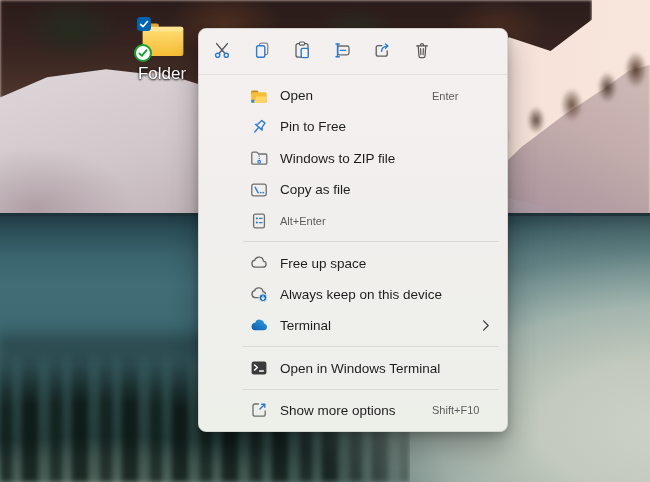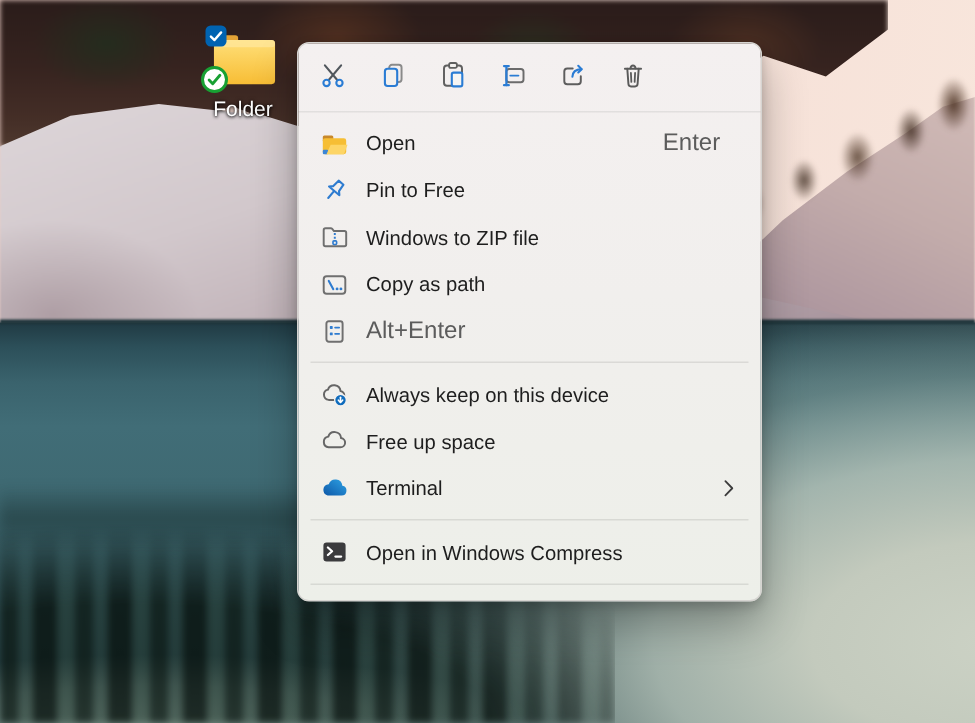--- a/index.html
+++ b/index.html
@@ -48,37 +48,37 @@
     background:linear-gradient(180deg,rgba(18,38,38,0) 0%,rgba(18,38,38,.4) 50%,rgba(18,38,38,0) 100%);}
 
   
   .desktop-icon{position:absolute;left:130px;top:13px;width:64px;height:72px;cursor:default;}
   .di-folder{position:absolute;left:11px;top:9px;}
   .di-check{position:absolute;left:7px;top:4px;width:14px;height:14px;background:#0063b1;
     border-radius:3.5px;display:flex;align-items:center;justify-content:center;}
   .di-sync{position:absolute;left:4px;top:31px;width:18px;height:18px;background:#fff;
     border:2px solid #18a033;border-radius:50%;box-sizing:border-box;
     display:flex;align-items:center;justify-content:center;}
-  .di-label{position:absolute;left:0;top:51px;width:100%;text-align:center;font-size:14px;
+  .di-label{position:absolute;left:0;top:51px;width:100%;text-align:center;font-size:17px;
     color:#fff;text-shadow:0 1px 2px rgba(0,0,0,.9),0 0 3px rgba(0,0,0,.65);}
 
   
   .context-menu{position:absolute;left:198px;top:28px;width:310px;box-sizing:border-box;
     background:linear-gradient(180deg,#f4f0f0 0%,#f1efed 45%,#edefe9 100%);
     border:1px solid #d6d4d1;border-radius:8px;
     box-shadow:0 14px 30px rgba(0,0,0,.30),0 3px 8px rgba(0,0,0,.18);}
   .toolbar{display:flex;align-items:center;height:45px;padding-left:3px;
     border-bottom:1px solid rgba(0,0,0,.07);}
   .tb-btn{width:40px;height:34px;display:flex;align-items:center;justify-content:center;
     border:none;background:transparent;border-radius:4px;padding:0;cursor:default;}
-  .menu-list{padding:5px;}
+  .menu-list{padding:5px;margin-left:36px;}
   .mi{display:flex;align-items:center;height:31.3px;padding:0 12px 0 9px;border-radius:4px;}
   .mi-ic{width:20px;height:20px;margin-right:11px;flex:none;display:flex;align-items:center;justify-content:center;}
   .mi-label{flex:1;font-size:13.5px;color:#1e1e1e;white-space:nowrap;}
-  .mi-sc{width:58px;flex:none;font-size:16px;color:#5c5c5c;text-align:center;white-space:nowrap;}
+  .mi-sc{width:58px;flex:none;font-size:11px;color:#5c5c5c;text-align:left;white-space:nowrap;}
   .mi-chev{flex:none;display:flex;align-items:center;}
   .menu-sep{height:1px;background:rgba(0,0,0,.09);margin:5px 3px;}
 </style>
 </head>
 <body>
 
 <div class="stage">
 
   <div class="wp">
     <div class="wp-sky"></div>
@@ -213,21 +213,21 @@
 
       <div class="mi">
         <span class="mi-ic">
             <svg width="20" height="20" viewBox="0 0 20 20">
           <rect x="2.8" y="4.2" width="14.4" height="11.6" rx="2" fill="none" stroke="#6f6f6f" stroke-width="1.3"></rect>
           <line x1="6.2" y1="7.3" x2="9.2" y2="12.8" stroke="#2f7cd0" stroke-width="1.4" stroke-linecap="round"></line>
           <circle cx="11.7" cy="12.6" r="0.95" fill="#2f7cd0"></circle>
           <circle cx="14.3" cy="12.6" r="0.95" fill="#2f7cd0"></circle>
         </svg>
           </span>
-        <span class="mi-label">Copy as path</span>
+        <span class="mi-label">Copy as file</span>
         <span class="mi-sc"></span>
       </div>
 
       <div class="mi">
         <span class="mi-ic">
             <svg width="20" height="20" viewBox="0 0 20 20">
           <rect x="4.6" y="3.2" width="10.8" height="13.6" rx="1.6" fill="none" stroke="#6f6f6f" stroke-width="1.3"></rect>
           <rect x="6.9" y="6.4" width="1.9" height="1.9" rx="0.4" fill="#2f7cd0"></rect>
           <line x1="10.4" y1="7.35" x2="13.1" y2="7.35" stroke="#2f7cd0" stroke-width="1.2" stroke-linecap="round"></line>
           <rect x="6.9" y="10.6" width="1.9" height="1.9" rx="0.4" fill="#2f7cd0"></rect>
@@ -235,37 +235,37 @@
         </svg>
           </span>
         <span class="mi-sc">Alt+Enter</span>
       </div>
 
       <div class="menu-sep"></div>
 
       <div class="mi">
         <span class="mi-ic">
             <svg width="20" height="20" viewBox="0 0 20 20">
+          <path d="M6.1,14.2 h7.8 a3.1,3.1 0 0 0 0.5,-6.17 a4.4,4.4 0 0 0 -8.55,-0.95 A3.6,3.6 0 0 0 6.1,14.2 z" fill="none" stroke="#666" stroke-width="1.3"></path>
+        </svg>
+          </span>
+        <span class="mi-label">Free up space</span>
+        <span class="mi-sc"></span>
+      </div>
+
+      <div class="mi">
+        <span class="mi-ic">
+            <svg width="20" height="20" viewBox="0 0 20 20">
           <path d="M6.1,13.6 h7.4 a3,3 0 0 0 0.5,-5.96 a4.3,4.3 0 0 0 -8.35,-0.92 A3.5,3.5 0 0 0 6.1,13.6 z" fill="none" stroke="#666" stroke-width="1.3"></path>
           <circle cx="14" cy="13.7" r="3.9" fill="#0f6cbd" stroke="#f2f0ee" stroke-width="0.9"></circle>
           <line x1="14" y1="11.9" x2="14" y2="15" stroke="#fff" stroke-width="1.1" stroke-linecap="round"></line>
           <polyline points="12.6,13.8 14,15.3 15.4,13.8" fill="none" stroke="#fff" stroke-width="1.1" stroke-linecap="round" stroke-linejoin="round"></polyline>
         </svg>
           </span>
         <span class="mi-label">Always keep on this device</span>
-        <span class="mi-sc"></span>
-      </div>
-
-      <div class="mi">
-        <span class="mi-ic">
-            <svg width="20" height="20" viewBox="0 0 20 20">
-          <path d="M6.1,14.2 h7.8 a3.1,3.1 0 0 0 0.5,-6.17 a4.4,4.4 0 0 0 -8.55,-0.95 A3.6,3.6 0 0 0 6.1,14.2 z" fill="none" stroke="#666" stroke-width="1.3"></path>
-        </svg>
-          </span>
-        <span class="mi-label">Free up space</span>
         <span class="mi-sc"></span>
       </div>
 
       <div class="mi">
         <span class="mi-ic">
             <svg width="20" height="20" viewBox="0 0 20 20">
           <defs>
             <linearGradient id="od" x1="0" y1="1" x2="1" y2="0">
               <stop offset="0" stop-color="#0d58a8"></stop>
                   <stop offset="1" stop-color="#2ea2e4"></stop>
@@ -285,22 +285,33 @@
       <div class="menu-sep"></div>
 
       <div class="mi">
         <span class="mi-ic">
             <svg width="20" height="20" viewBox="0 0 20 20">
           <rect x="2.6" y="3.6" width="14.8" height="12.8" rx="2.2" fill="#3b3b3d"></rect>
           <polyline points="5.6,7 8.4,9.5 5.6,12" fill="none" stroke="#fff" stroke-width="1.5" stroke-linecap="round" stroke-linejoin="round"></polyline>
           <line x1="10.6" y1="13" x2="14.4" y2="13" stroke="#fff" stroke-width="1.5" stroke-linecap="round"></line>
         </svg>
           </span>
-        <span class="mi-label">Open in Windows Compress</span>
+        <span class="mi-label">Open in Windows Terminal</span>
         <span class="mi-sc"></span>
       </div>
 
       <div class="menu-sep"></div>
 
+      <div class="mi">
+        <span class="mi-ic">
+            <svg width="20" height="20" viewBox="0 0 20 20">
+          <path d="M16.2,10.8 v3.4 q0,2 -2,2 H6 q-2,0 -2,-2 V6 q0,-2 2,-2 h3.4" fill="none" stroke="#6f6f6f" stroke-width="1.3" stroke-linecap="round"></path>
+          <line x1="10.9" y1="9.1" x2="15.6" y2="4.4" stroke="#2f7cd0" stroke-width="1.4" stroke-linecap="round"></line>
+          <polyline points="12.7,4.2 15.8,4.2 15.8,7.3" fill="none" stroke="#2f7cd0" stroke-width="1.4" stroke-linecap="round" stroke-linejoin="round"></polyline>
+        </svg>
+          </span>
+        <span class="mi-label">Show more options</span>
+        <span class="mi-sc">Shift+F10</span>
+      </div>
 
     </div>
   </div>
 </div>
 
 </body></html>

